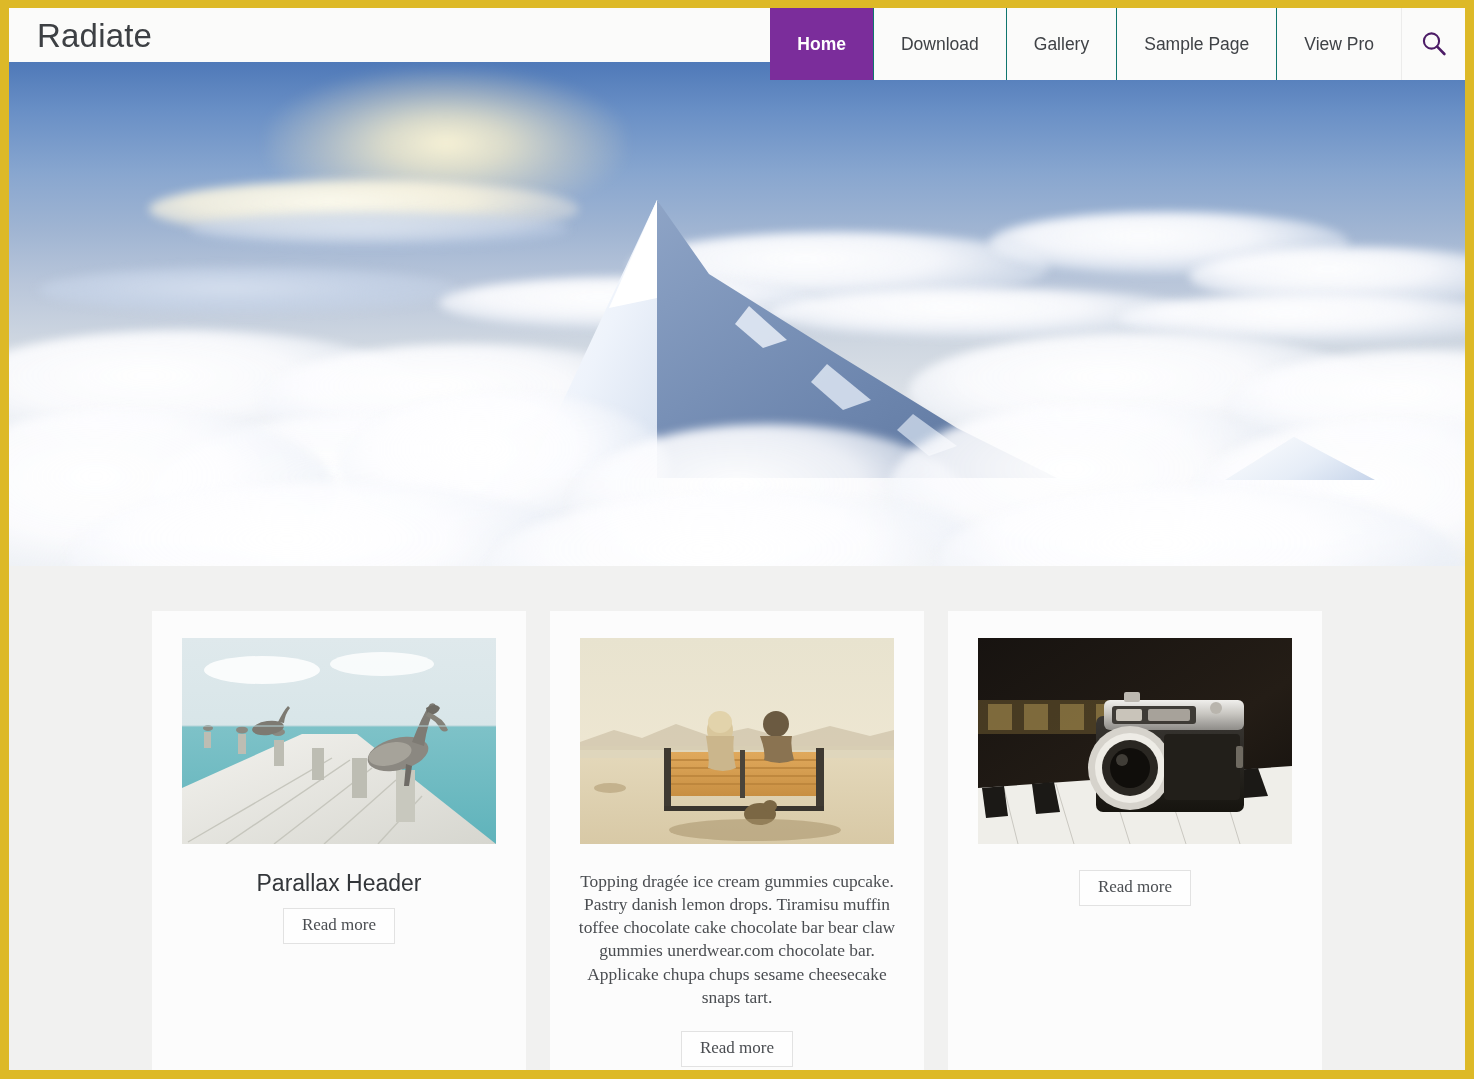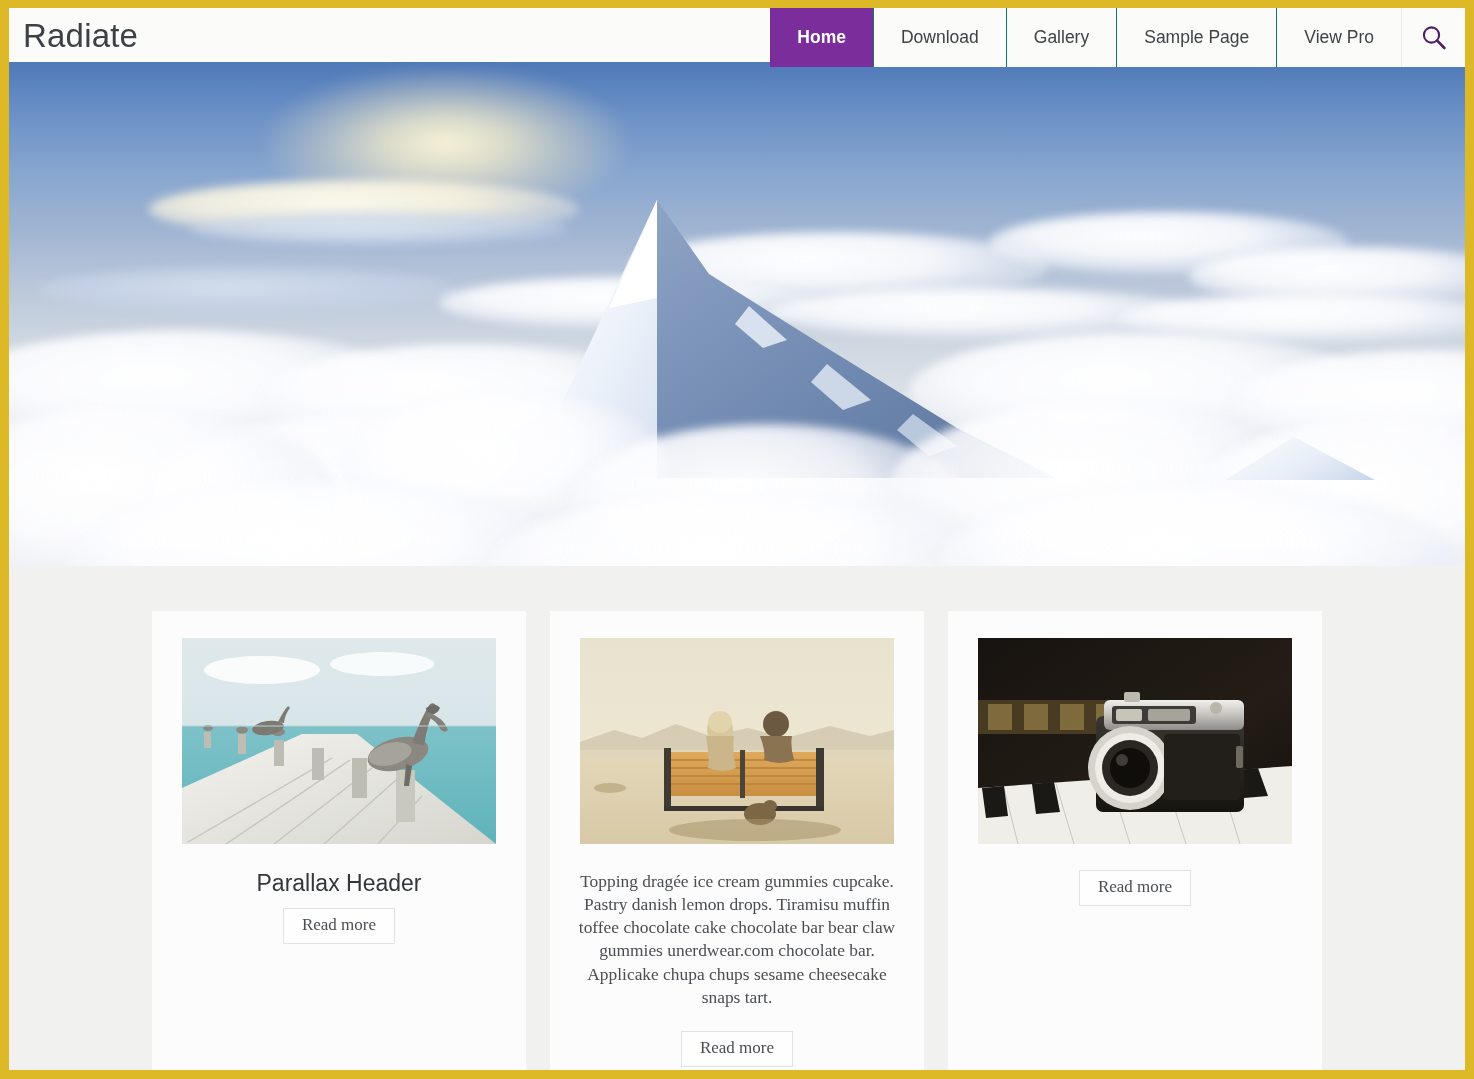--- a/index.html
+++ b/index.html
@@ -33,36 +33,36 @@
     height: 54px;
     background: #fbfbfa;
     display: flex;
     align-items: stretch;
     justify-content: space-between;
     z-index: 20;
   }
   .brand {
     display: flex;
     align-items: center;
-    padding-left: 14px;
+    padding-left: 28px;
   }
   .brand-title {
     font-size: 33px;
     line-height: 1;
     color: #3d4044;
     font-weight: 400;
     letter-spacing: .2px;
     white-space: nowrap;
   }
 
   
   .main-nav {
     display: flex;
     align-items: stretch;
-    height: 59px;
+    height: 72px;
   }
   .nav-item {
     display: flex;
     align-items: center;
     justify-content: center;
     padding: 0 27px;
     font-size: 17.5px;
     color: #3f4246;
     background: #fbfbfa;
     border-left: 1px solid #0f766e;

